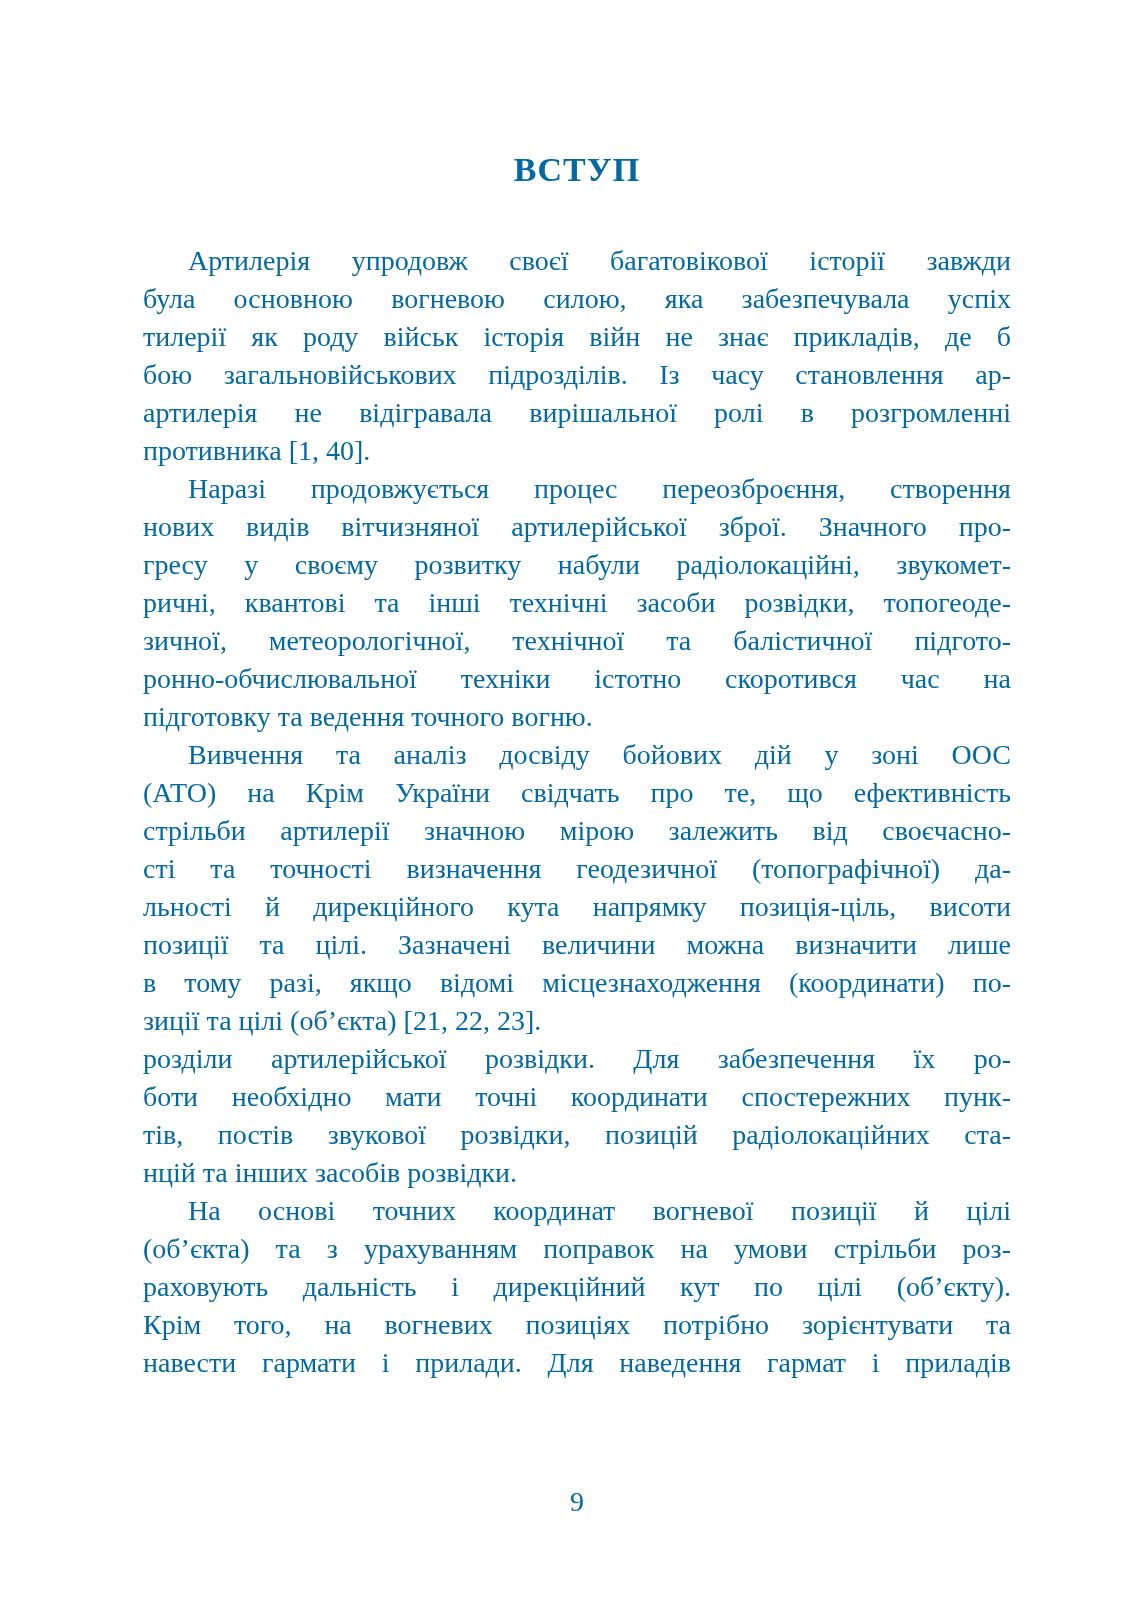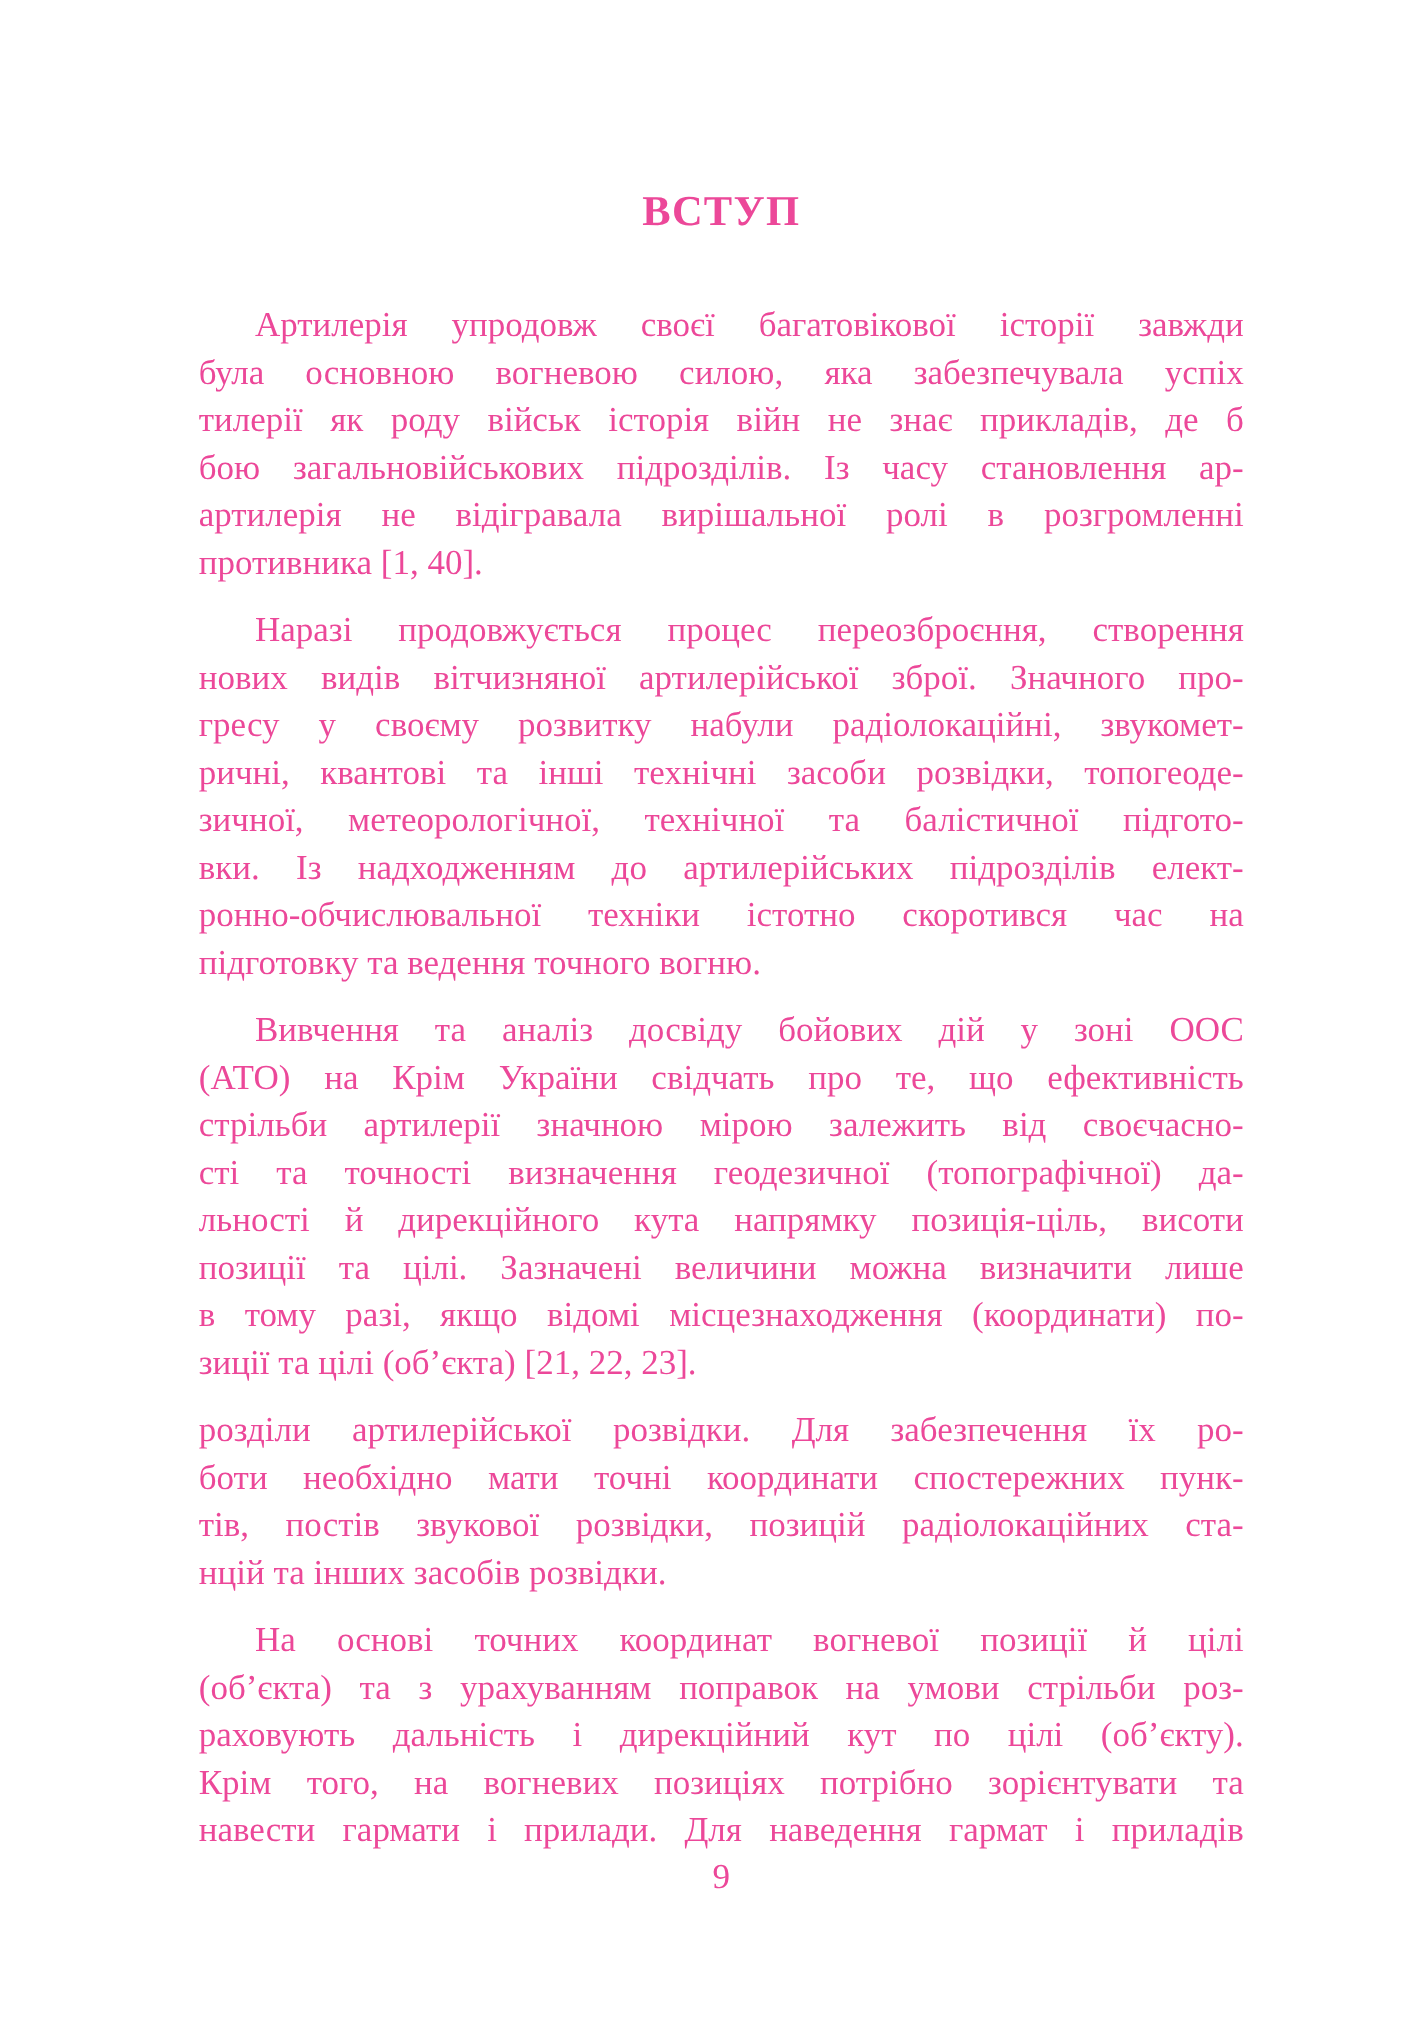--- a/index.html
+++ b/index.html
@@ -7,41 +7,41 @@
     padding: 0;
     background: #ffffff;
   }
   .page {
     position: relative;
     width: 1142px;
     height: 1615px;
     background: #ffffff;
     overflow: hidden;
     font-family: "Liberation Serif", "DejaVu Serif", serif;
-    color: #ec4899;
+    color: #0369a1;
   }
   .text-block {
     position: absolute;
     left: 143px;
     top: 150px;
     width: 868px;
   }
   .doc-title {
     margin: 0 0 52px 0;
     font-size: 34px;
     line-height: 40px;
     font-weight: bold;
     text-align: center;
     letter-spacing: 1px;
   }
   .body-text {
     font-size: 28px;
   }
   .paragraph {
-    margin: 16px;
+    margin: 0;
   }
   .line {
     line-height: 38px;
     text-align: justify;
     text-align-last: justify;
     -moz-text-align-last: justify;
   }
   .line.first {
     text-indent: 45px;
   }
@@ -73,21 +73,20 @@
           <div class="line">бою загальновійськових підрозділів. Із часу становлення ар-</div>
           <div class="line">артилерія не відігравала вирішальної ролі в розгромленні</div>
           <div class="line last">противника [1, 40].</div>
         </div>
         <div class="paragraph">
           <div class="line first">Наразі продовжується процес переозброєння, створення</div>
           <div class="line">нових видів вітчизняної артилерійської зброї. Значного про-</div>
           <div class="line">гресу у своєму розвитку набули радіолокаційні, звукомет-</div>
           <div class="line">ричні, квантові та інші технічні засоби розвідки, топогеоде-</div>
           <div class="line">зичної, метеорологічної, технічної та балістичної підгото-</div>
-          <div class="line">вки. Із надходженням до артилерійських підрозділів елект-</div>
           <div class="line">ронно-обчислювальної техніки істотно скоротився час на</div>
           <div class="line last">підготовку та ведення точного вогню.</div>
         </div>
         <div class="paragraph">
           <div class="line first">Вивчення та аналіз досвіду бойових дій у зоні ООС</div>
           <div class="line">(АТО) на Крім України свідчать про те, що ефективність</div>
           <div class="line">стрільби артилерії значною мірою залежить від своєчасно-</div>
           <div class="line">сті та точності визначення геодезичної (топографічної) да-</div>
           <div class="line">льності й дирекційного кута напрямку позиція-ціль, висоти</div>
           <div class="line">позиції та цілі. Зазначені величини можна визначити лише</div>

